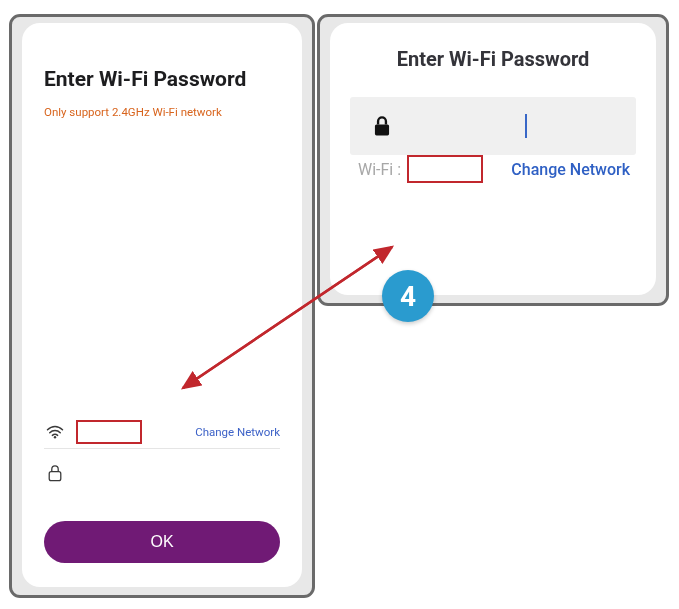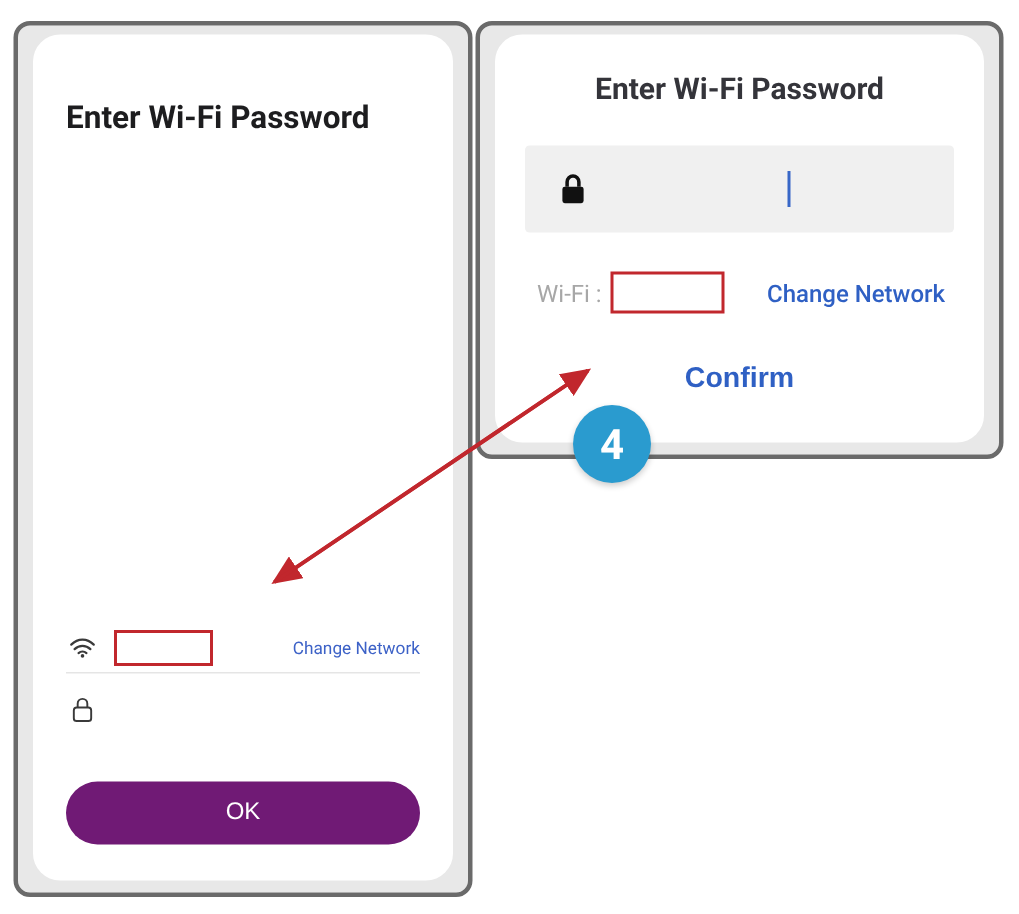--- a/index.html
+++ b/index.html
@@ -75,21 +75,21 @@
   .pwd-input{
     flex:1;border:none;background:transparent;height:58px;
     font-size:16px;outline:none;text-align:center;
   }
   .caret{
     width:2px;height:24px;background:#3867c7;margin:0 auto;
     animation:blink 1s step-end infinite;
   }
   @keyframes blink{50%{opacity:0;}}
   .wifi-line{
-    display:flex;align-items:center;margin-top:26px;
+    display:flex;align-items:center;
   }
   .wifi-label{font-size:16px;color:#a7a7a7;margin-left:8px;}
   .ssid-blank2{
     width:72px;height:24px;border:2px solid #c1272d;margin:0 0 0 6px;background:#fff;
   }
   .change-link2{
     margin-left:auto;margin-right:6px;
     color:#2f60c4;font-size:16px;font-weight:500;
   }
   .confirm-btn{
@@ -113,20 +113,21 @@
   }
 </style>
 </head>
 <body>
 
 <div id="frame-left" class="frame">
   <div id="card-left" class="card">
 
     <h1 id="title-left">Enter Wi-Fi Password</h1>
 
+    <p id="subtitle-left">Only support 2.4GHz Wi-Fi network</p>
 
     <div class="wifi-row">
       <span class="icon">
         <svg width="18" height="14" viewBox="0 0 24 18">
           <path fill="none" stroke="#3a3a3a" stroke-width="2" stroke-linecap="round" d="M2 6 C8 0 16 0 22 6  M5 10 C9 6 15 6 19 10  M8.5 13.5 C10.5 11.8 13.5 11.8 15.5 13.5"></path>
           <circle cx="12" cy="16" r="1.6" fill="#3a3a3a"></circle>
         </svg>
       </span>
       <div class="ssid-blank"></div>
       <a class="change-link">Change Network</a>
@@ -163,21 +164,20 @@
         <div class="caret" style="position:absolute;left:50%;top:17px;"></div>
       </div>
     </div>
 
     <div class="wifi-line">
       <span class="wifi-label">Wi-Fi :</span>
       <div class="ssid-blank2"></div>
       <a class="change-link2">Change Network</a>
     </div>
 
-    <button class="confirm-btn">Confirm</button>
   </div>
 </div>
 
 <svg id="arrow-svg">
   <defs>
     <marker id="arrowhead" markerWidth="8" markerHeight="7" refX="7" refY="3.5" orient="auto">
       <polygon points="0 0, 8 3.5, 0 7" fill="#c1272d"></polygon>
     </marker>
     <marker id="arrowhead2" markerWidth="8" markerHeight="7" refX="7" refY="3.5" orient="auto">
       <polygon points="0 0, 8 3.5, 0 7" fill="#c1272d"></polygon>

